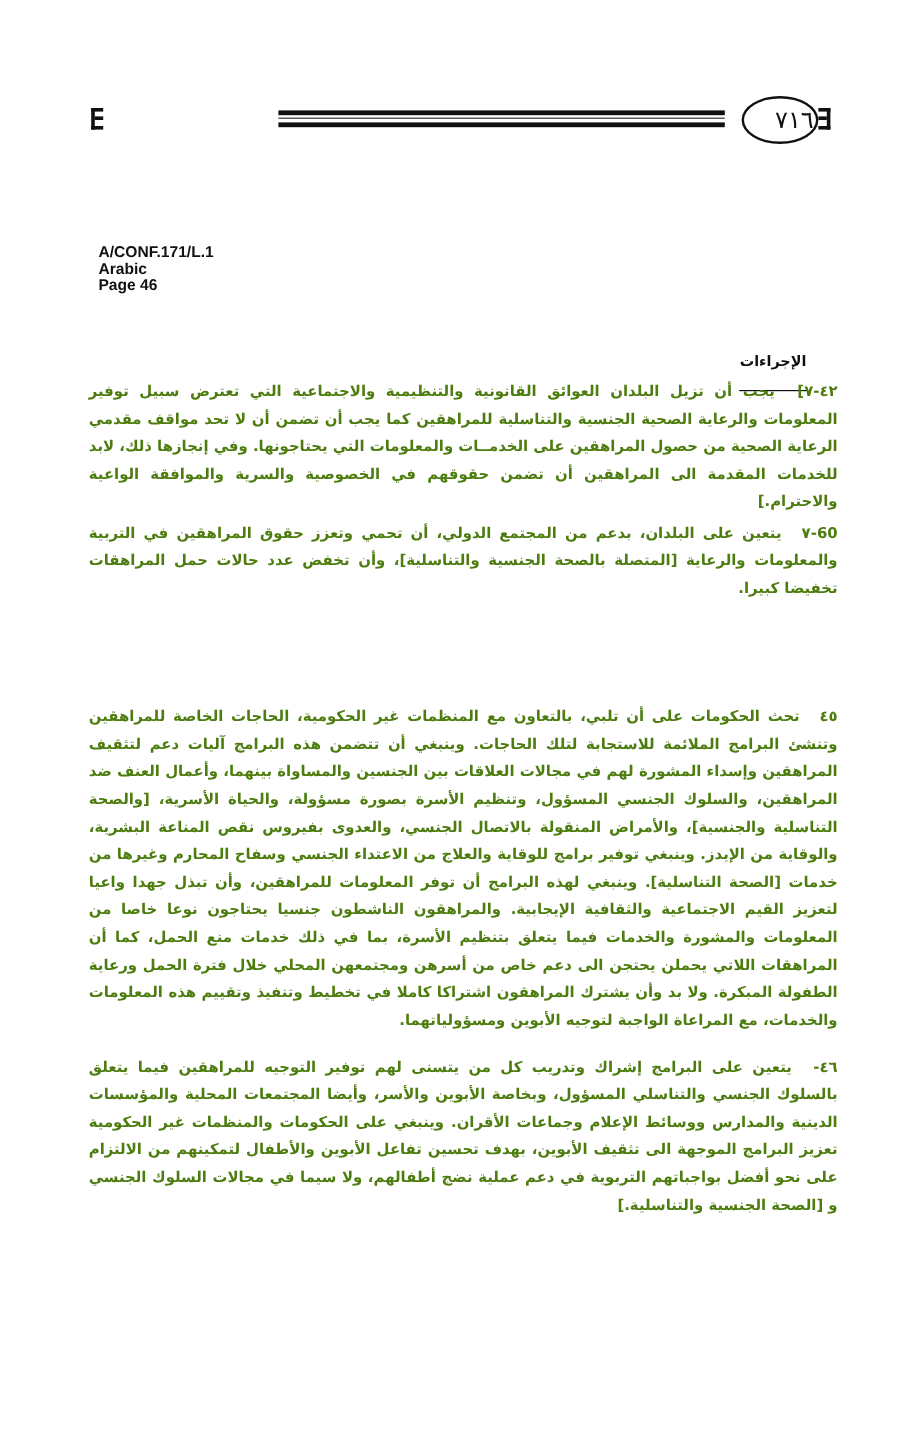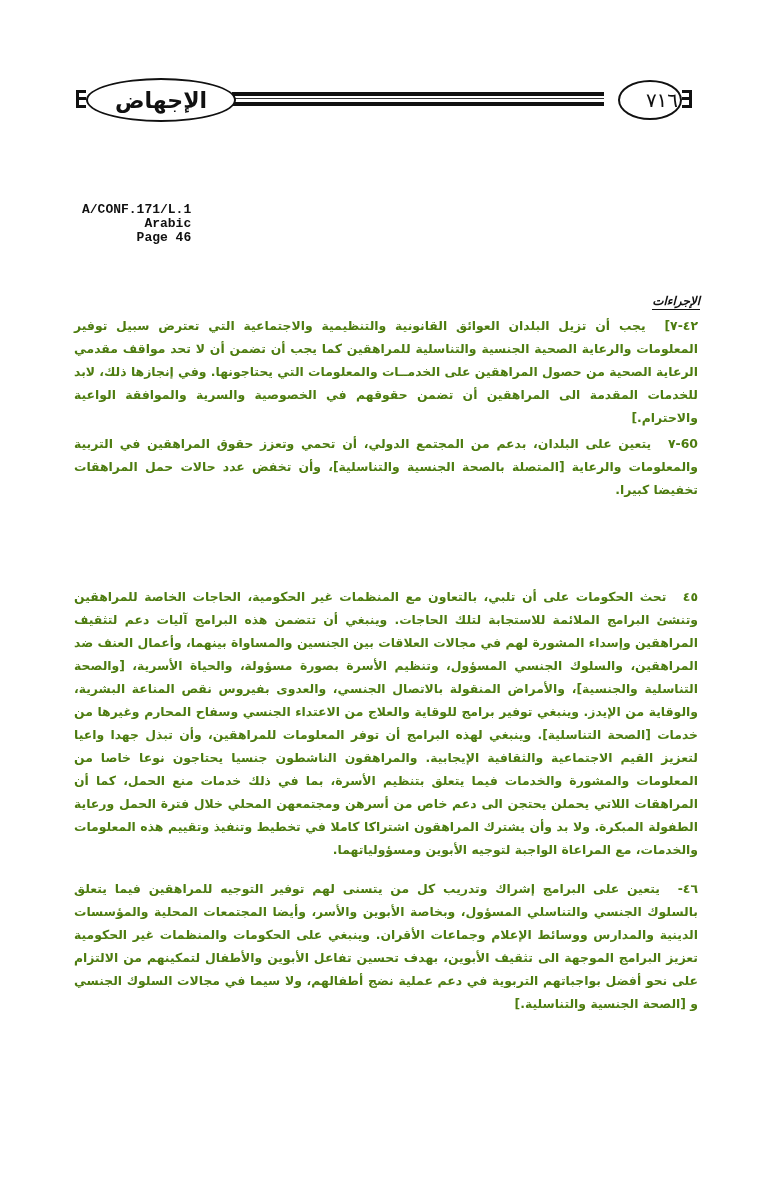--- a/index.html
+++ b/index.html
@@ -96,39 +96,37 @@
       height: 3px;
       background: #111;
     }
     .end-cap.left { left: 4px; border-left: 3px solid #111; }
     .end-cap.right { right: 2px; border-right: 3px solid #111; }
 
     .doc-ref {
       position: absolute;
       top: 203px;
       left: 82px;
-      font-family: Liberation Mono, monospace;
+      font-family: Liberation Sans, sans-serif;
       font-size: 13px;
       font-weight: bold;
       line-height: 14px;
       color: #111;
-      text-align: right;
     }
     .doc-ref div { white-space: nowrap; }
 
     .section-heading {
       position: absolute;
       top: 294px;
-      right: 70px;
+      right: 98px;
       font-size: 12px;
       font-weight: bold;
       direction: rtl;
       border-bottom: 1.5px solid #111;
-      padding-bottom: 1px;
-      font-style: italic;
+      padding-bottom: 17px;
     }
     .body-text {
       position: absolute;
       left: 74px;
       width: 624px;
       direction: rtl;
       text-align: justify;
       text-align-last: right;
       font-family: "DejaVu Sans", sans-serif;
       font-weight: bold;
@@ -142,23 +140,20 @@
     #p44 { top: 432px; }
     #p45 { top: 537px; margin-top: 48px; }
     #p46 { top: 877px; }
   </style>
 </head>
 <body>
 
 <div class="page-header">
   <div class="end-cap left"></div>
   <div class="header-rule"></div>
-  <div class="title-oval">
-    <span>الإجهاض</span>
-  </div>
   <div class="page-oval">
     <span>٧١٦</span>
   </div>
   <div class="end-cap right"></div>
 </div>
 
 <div class="doc-ref">
   <div>A/CONF.171/L.1</div>
   <div>Arabic</div>
   <div>Page  46</div>

